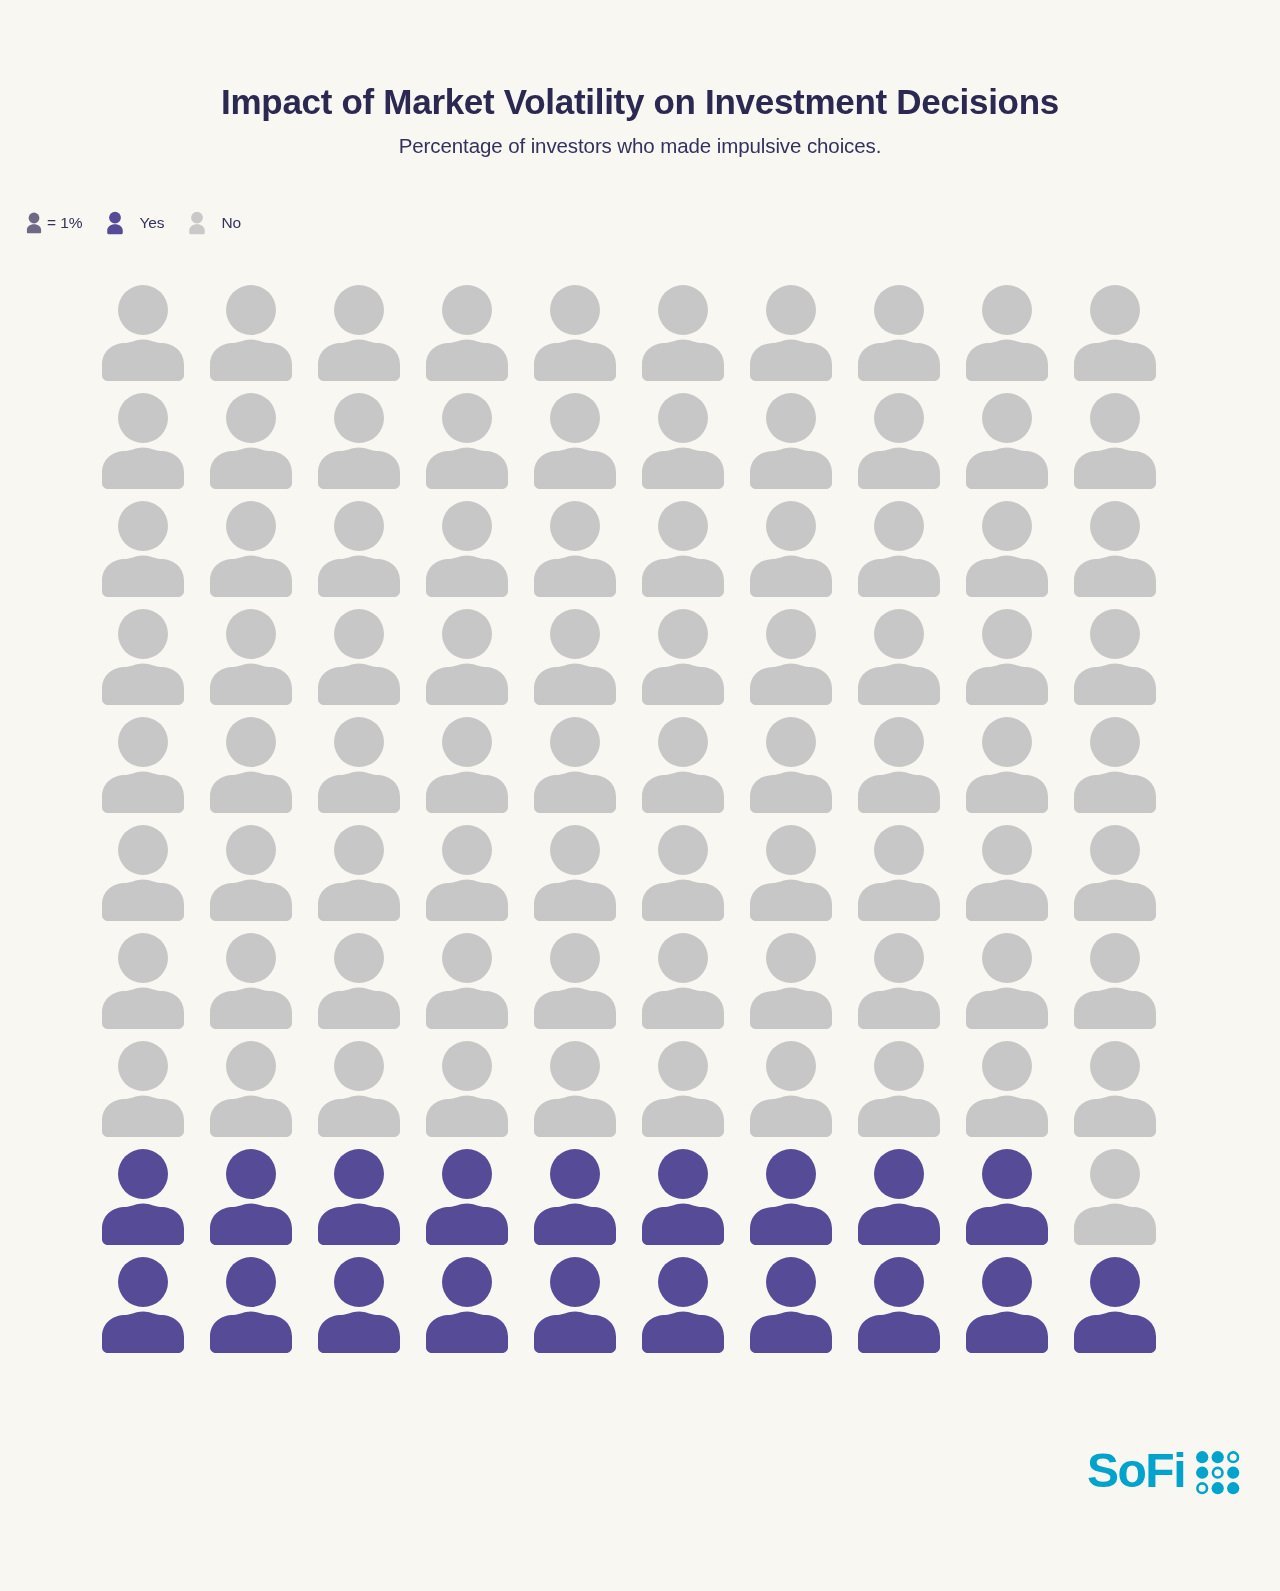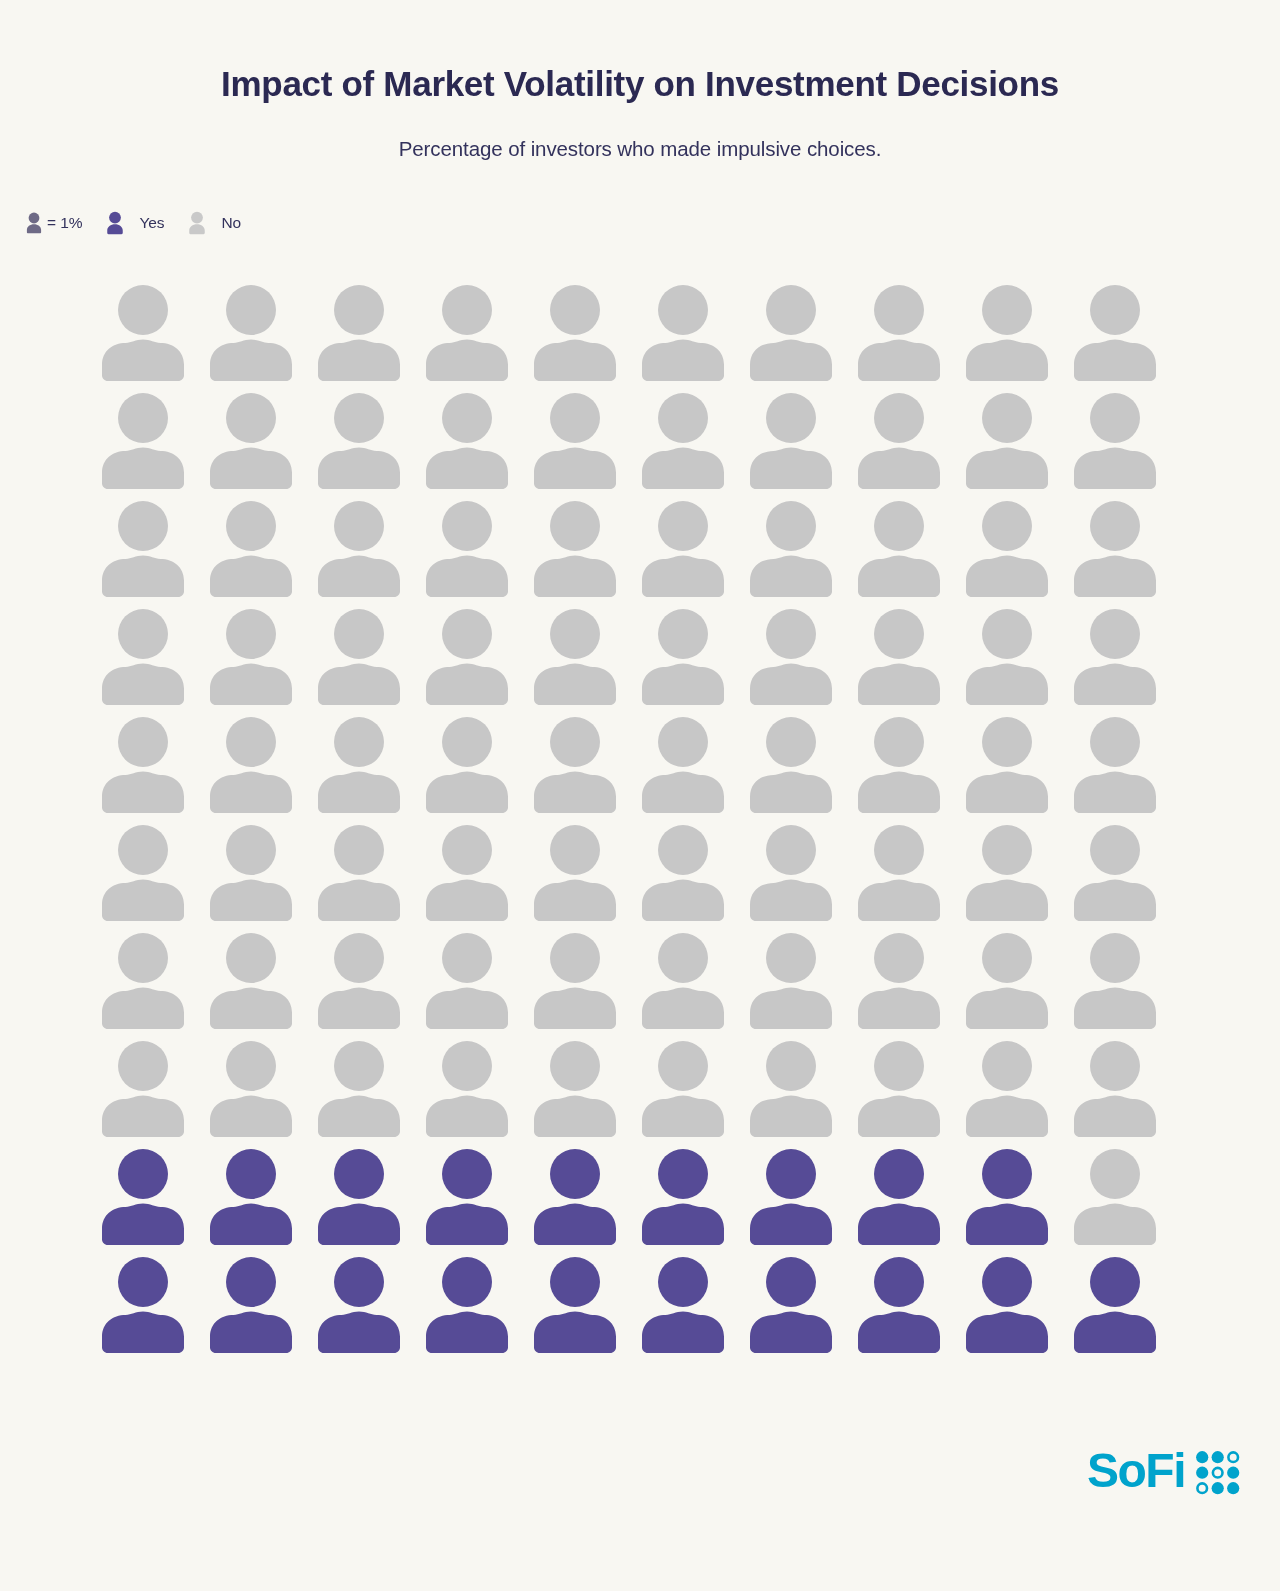--- a/index.html
+++ b/index.html
@@ -17,36 +17,36 @@
   }
 
   .page {
     position: relative;
     width: 1280px;
     height: 1591px;
   }
 
   
   .header {
-    padding-top: 64px;
+    padding-top: 82px;
     text-align: center;
   }
   .title {
     font-size: 35px;
     font-weight: bold;
     color: #2B2952;
     letter-spacing: -0.3px;
     line-height: 1.15;
     margin: 0;
   }
   .subtitle {
     font-size: 20.5px;
     font-weight: 400;
     color: #33325C;
-    margin: 33px 0 0 0;
+    margin: 12px 0 0 0;
     letter-spacing: -0.1px;
   }
 
   
   .legend {
     position: absolute;
     left: 24px;
     top: 211px;
     display: flex;
     align-items: center;

